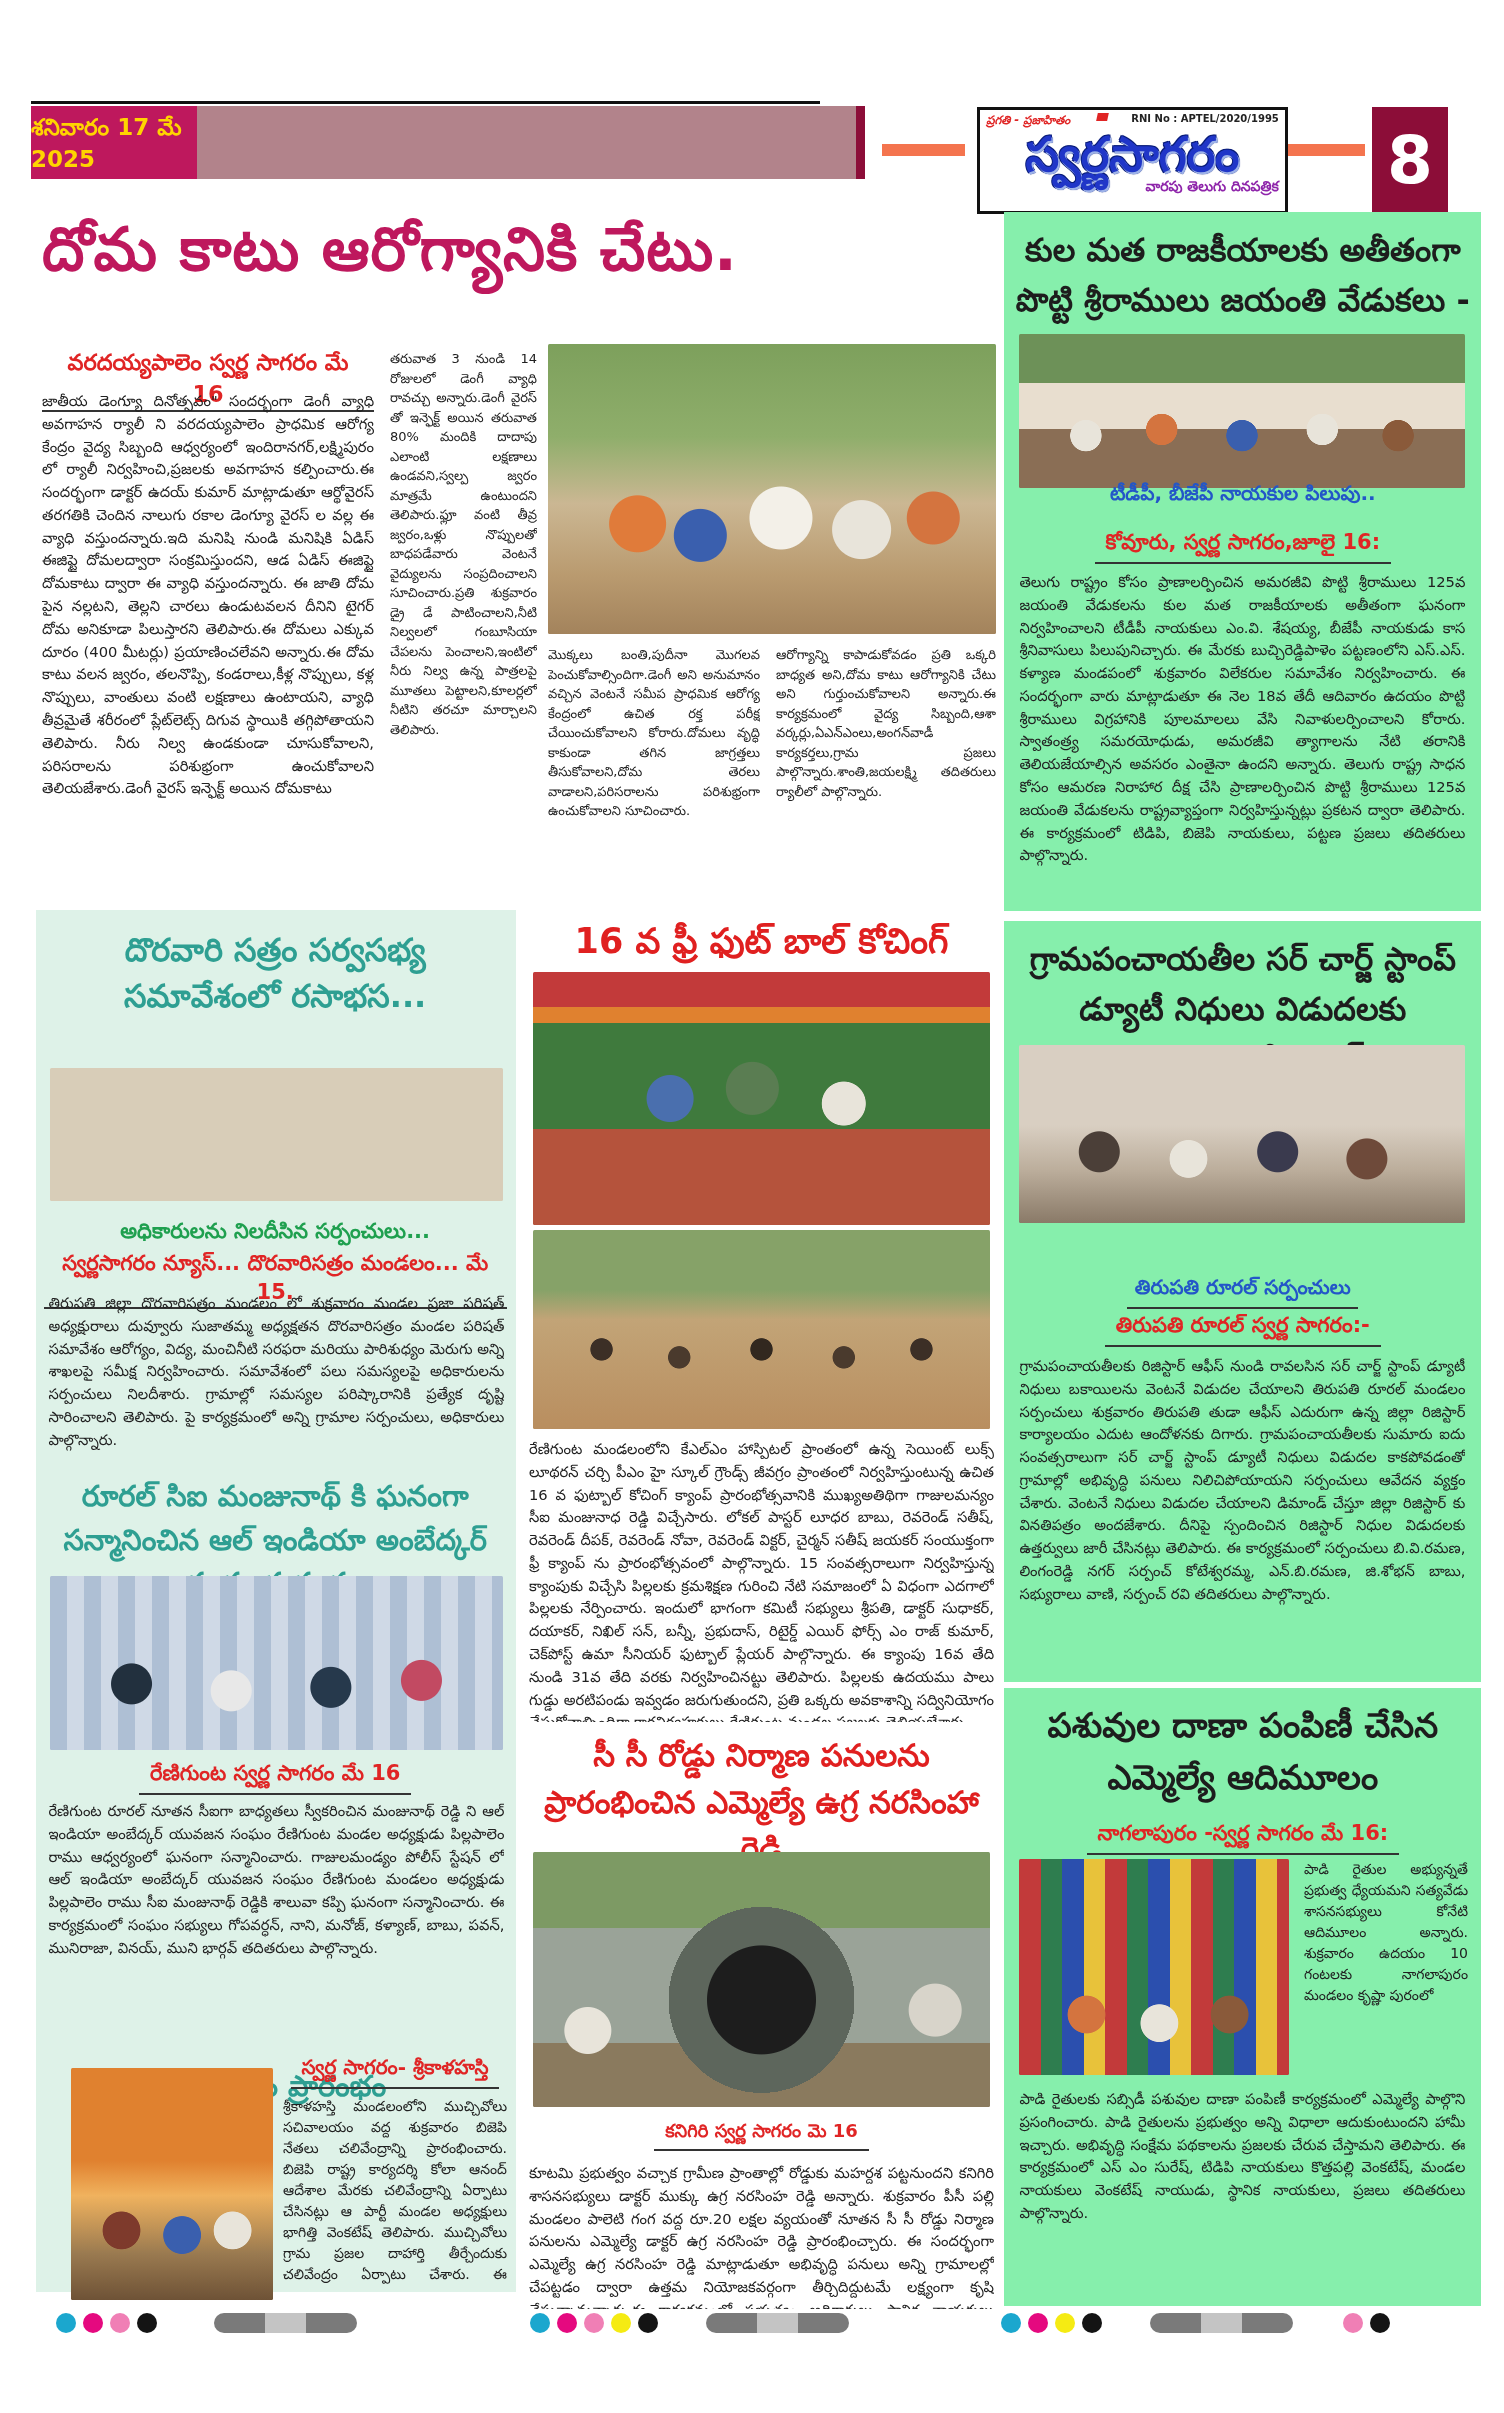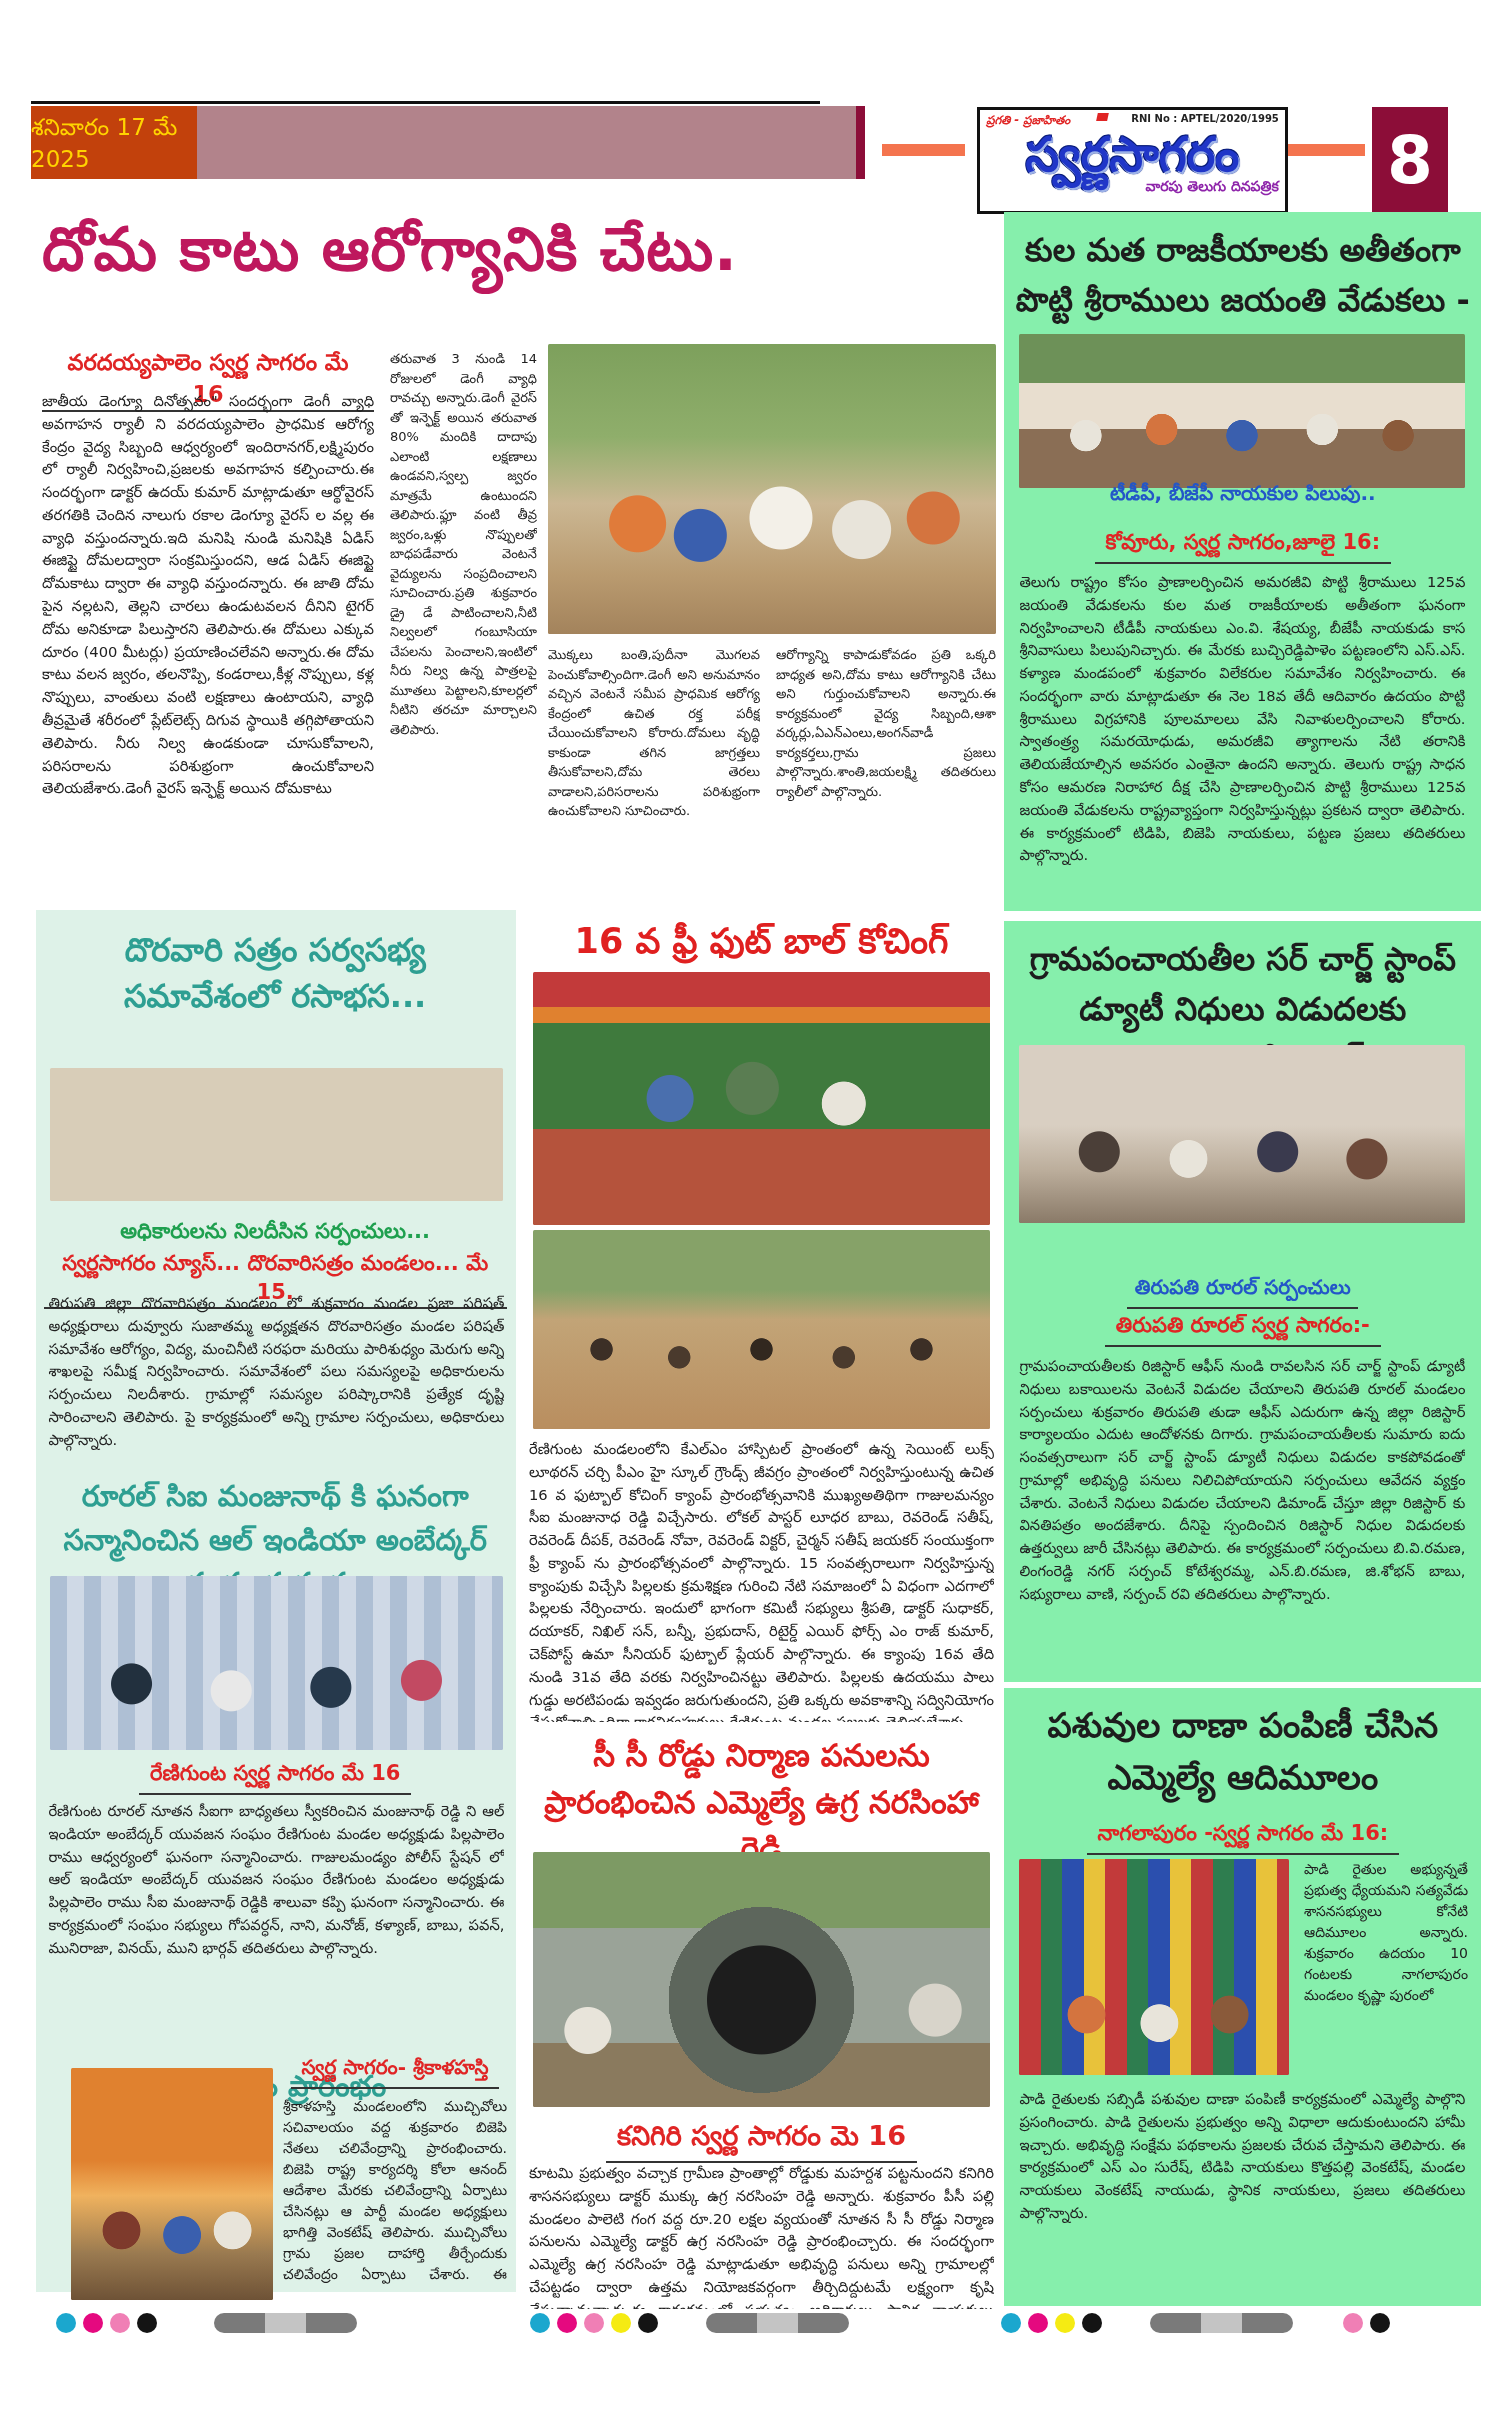--- a/index.html
+++ b/index.html
@@ -1,21 +1,21 @@
 <!DOCTYPE html>
 <html style="font-size:12.4px"><head>
 <meta charset="utf-8">
 <style>
   html,body{margin:0;padding:0;background:#ffffff;}
   .page{position:relative;width:1504px;height:2413px;background:#ffffff;overflow:hidden;
         font-family:"DejaVu Sans","Liberation Sans",sans-serif;color:#1c1c1c;}
   .abs{position:absolute;}
   
   .topline{background:#111;}
-  .datebox{background:#c2410c;color:#FFD400;font-weight:normal;font-size:23px;
+  .datebox{background:#be185d;color:#FFD400;font-weight:bold;font-size:23px;
            display:flex;align-items:center;justify-content:flex-end;}
   .mauve{background:#B2838B;}
   .maroonbar{background:#8C0D38;}
   .orangedash{background:#F4744E;}
   .masthead{background:#fff;border:3.1px solid #111;box-sizing:border-box;text-align:center;overflow:hidden;}
   .m-slogan{color:#e02525;font-size:11.6px;font-weight:bold;font-style:italic;}
   .m-rni{color:#222;font-size:10px;font-weight:bold;text-align:center;}
   .m-title{color:#2036C8;font-weight:bold;font-size:48px;line-height:1.0;
            text-shadow:1.5px 1.5px 0 #9db2e8,-0.8px -0.8px 0 #0A1D7A,0.8px -0.8px 0 #0A1D7A,-0.8px 0.8px 0 #0A1D7A,1.5px 1.5px 0.8px #0A1D7A;}
   .m-tagline{color:#8E24AA;font-size:14px;font-weight:bold;}
@@ -160,21 +160,21 @@
 
   <div class="abs red-head" style="left:525px;top:1732px;width:473px;font-size:31px;line-height:1.5;">సీ సీ రోడ్డు నిర్మాణ పనులను ప్రారంభించిన ఎమ్మెల్యే ఉగ్ర నరసింహా రెడ్డి</div>
 
   <div class="abs photo" style="left:533px;top:1852px;width:457px;height:255px;
        background:
          radial-gradient(circle at 12% 70%, #e8e4da 0 23px, transparent 24px),
          radial-gradient(circle at 88% 62%, #d8d4ca 0 26px, transparent 27px),
          radial-gradient(circle at 50% 58%, #1d1d1d 0 54px, #5d665c 55px 93px, transparent 93px),
          linear-gradient(180deg,#7d9a64 0 30%,#9aa398 30% 75%,#8a7a5e 75% 100%);"></div>
 
-  <div class="abs dateline" style="left:525px;top:2120px;width:473px;font-size:27px;">
+  <div class="abs dateline" style="left:525px;top:2120px;width:473px;font-size:18px;">
     <span class="u">కనిగిరి స్వర్ణ సాగరం మె 16</span>
   </div>
   <div class="abs body-txt" style="left:529px;top:2162px;width:465px;height:147px;">కూటమి ప్రభుత్వం వచ్చాక గ్రామీణ ప్రాంతాల్లో రోడ్డుకు మహర్దశ పట్టనుందని కనిగిరి శాసనసభ్యులు డాక్టర్ ముక్కు ఉగ్ర నరసింహ రెడ్డి అన్నారు. శుక్రవారం పీసీ పల్లి మండలం పాలెటి గంగ వద్ద రూ.20 లక్షల వ్యయంతో నూతన సీ సీ రోడ్డు నిర్మాణ పనులను ఎమ్మెల్యే డాక్టర్ ఉగ్ర నరసింహ రెడ్డి ప్రారంభించ్చారు. ఈ సందర్భంగా ఎమ్మెల్యే ఉగ్ర నరసింహ రెడ్డి మాట్లాడుతూ అభివృద్ధి పనులు అన్ని గ్రామాలల్లో చేపట్టడం ద్వారా ఉత్తమ నియోజకవర్గంగా తీర్చిదిద్దుటమే లక్ష్యంగా కృషి చేస్తున్నామన్నారు.ఈ కార్యక్రమంలో ప్రభుత్వం అధికారులు స్థానిక నాయకులు ప్రజలు తదితరులు పాల్గొన్నారు.</div>
 
   <div class="abs pinkbg" style="left:1004px;top:212px;width:477px;height:699px;">
     <div class="abs black-head" style="left:9.3px;top:14px;width:459px;font-size:32px;line-height:1.55;">కుల మత రాజకీయాలకు అతీతంగా పొట్టి శ్రీరాములు జయంతి వేడుకలు -</div>
     <div class="abs photo" style="left:15.4px;top:122px;width:446px;height:154px;
          background:
            radial-gradient(circle at 15% 66%, #e8e4da 0 15.4px, transparent 16px),
            radial-gradient(circle at 32% 62%, #d4743f 0 15.4px, transparent 16px),

